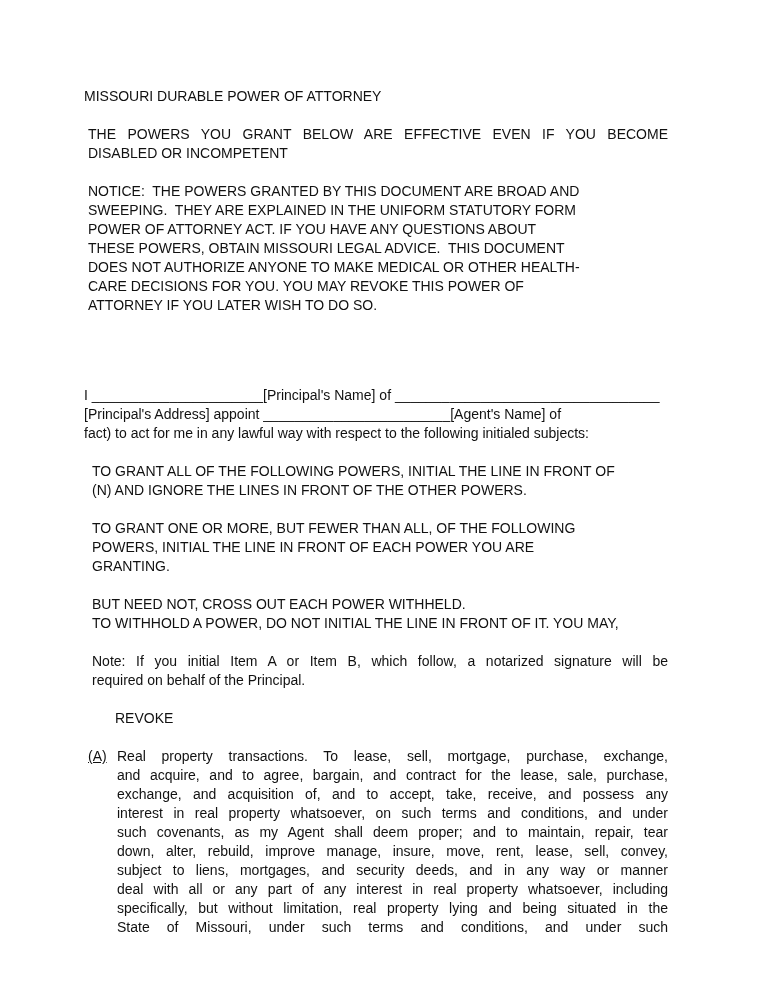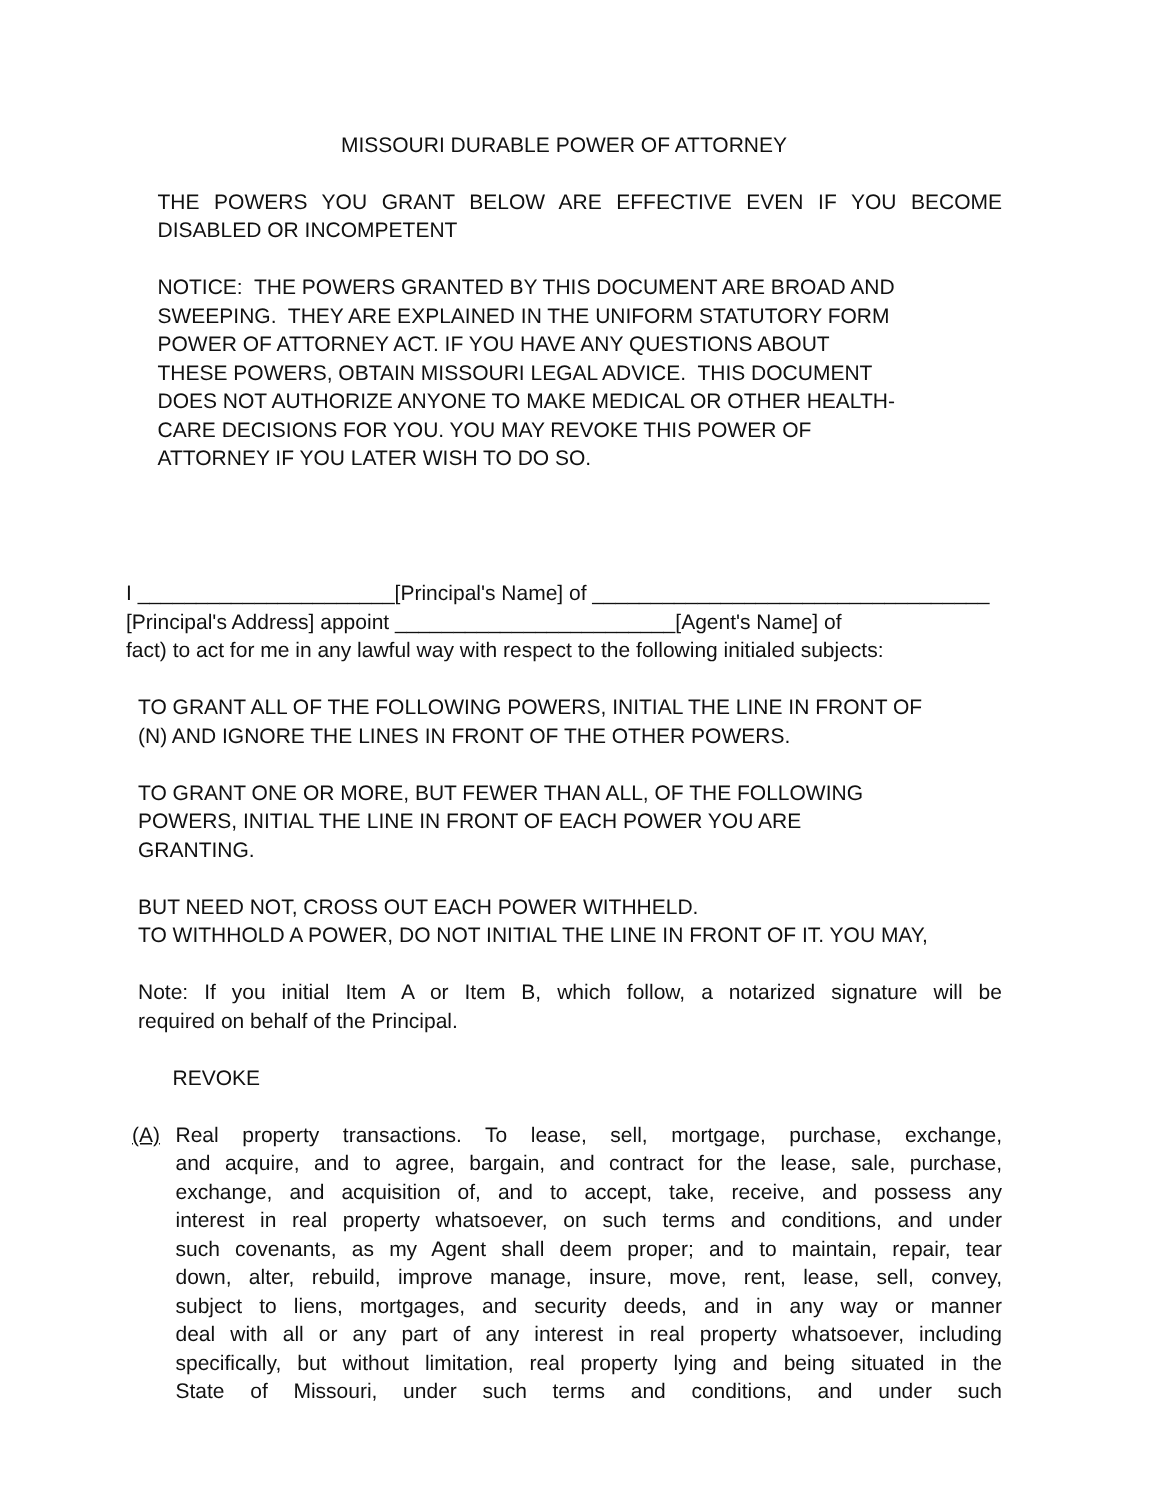--- a/index.html
+++ b/index.html
@@ -9,24 +9,24 @@
     height: 994px;
     background: #ffffff;
     font-family: "Liberation Sans", sans-serif;
     font-size: 14px;
     line-height: 19px;
     color: #111111;
     overflow: hidden;
     box-sizing: border-box;
   }
   .content { padding: 87px 100px 0 84px; }
-  .title { text-align: center; margin-bottom: 19px; }
+  .title { margin-bottom: 19px; }
   .para { margin-bottom: 19px; }
   .line { white-space: pre; }
-  .p-warning, .p-notice { margin-left: 21px; }
+  .p-warning, .p-notice { margin-left: 4px; }
   .p-notice { margin-bottom: 71px; }
   .p-grant-all, .p-grant-some, .p-withhold, .p-note { margin-left: 8px; }
   .p-initial { margin-left: 31px; }
   .p-appoint .line:nth-child(4) { padding-left: 13px; }
   
   .p-warning .line:first-child,
   .p-note .line:first-child,
   .itema-body .line {
     text-align: justify;
     text-align-last: justify;

